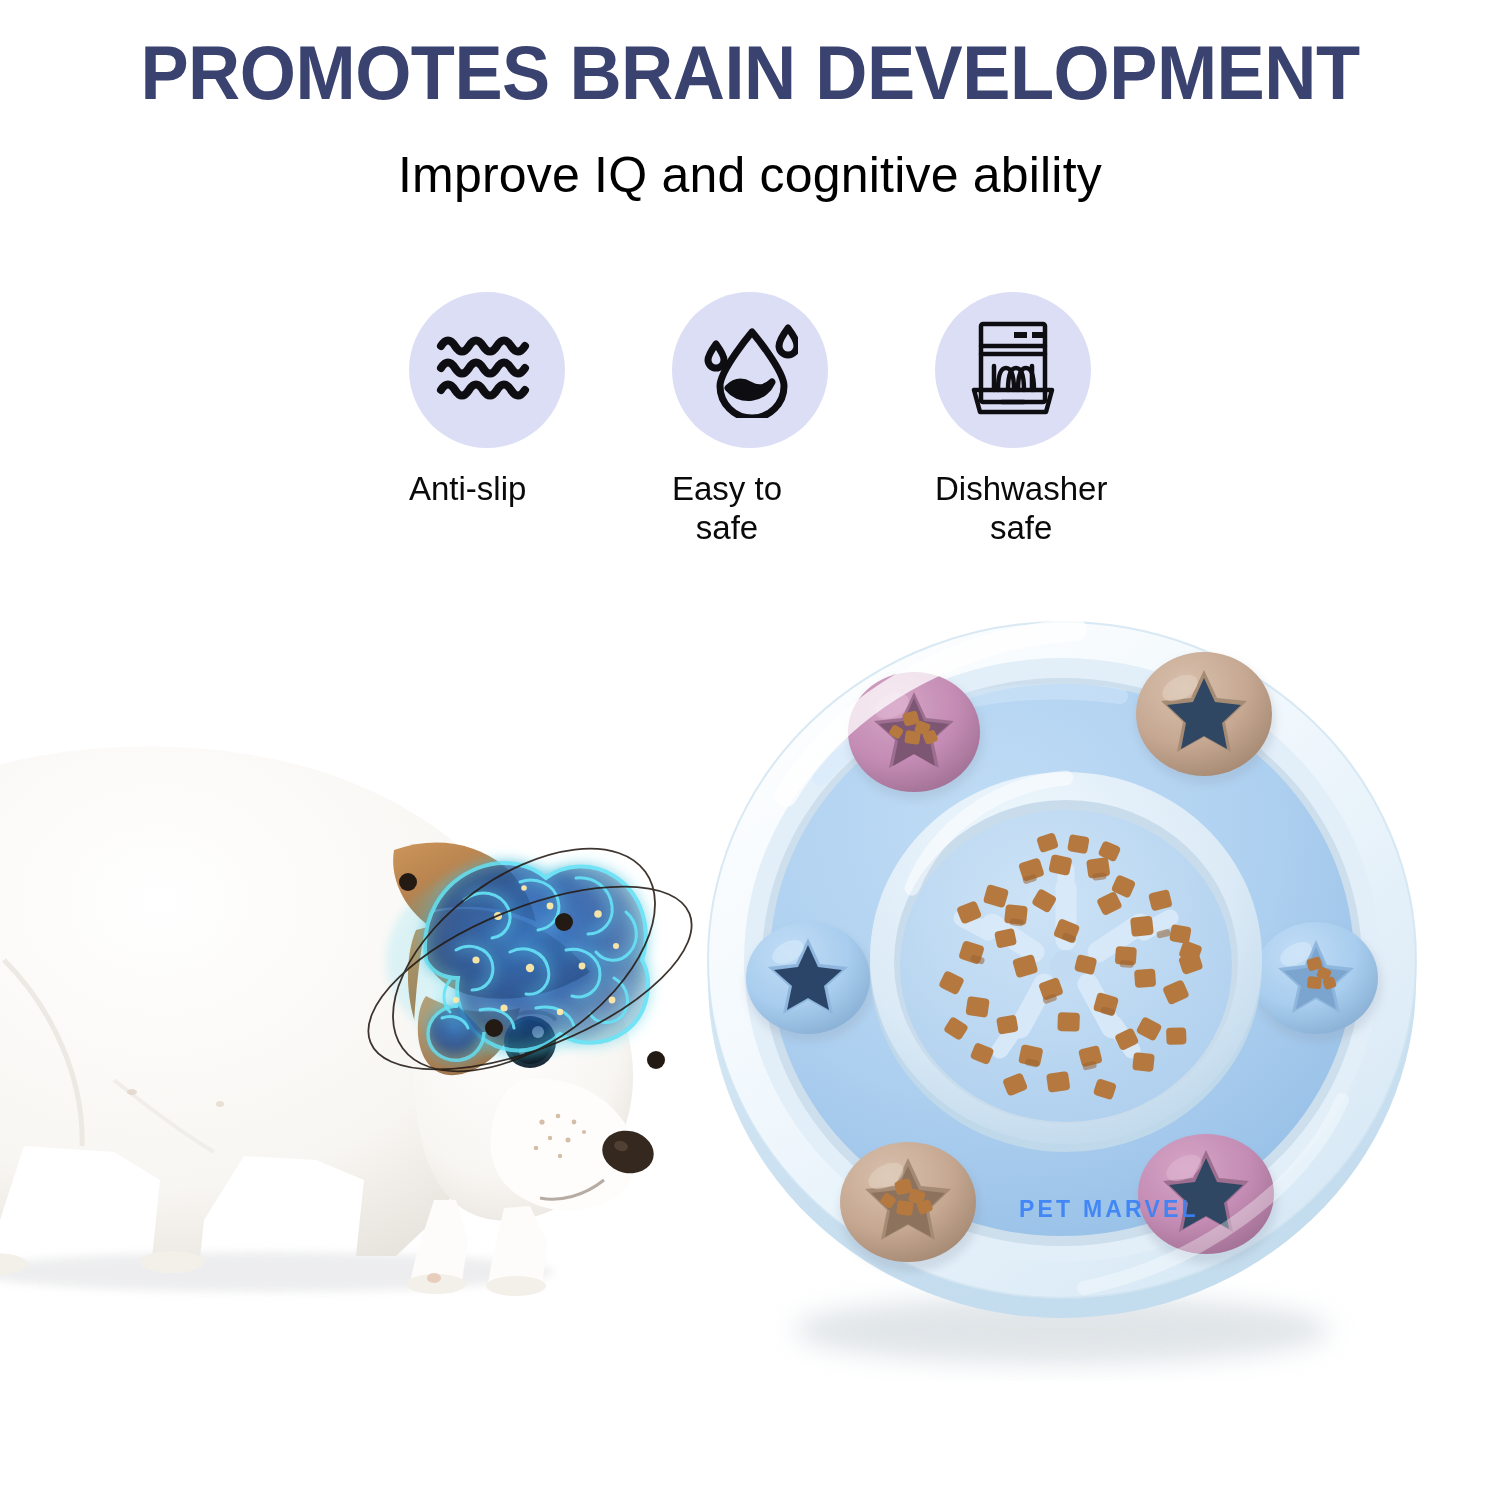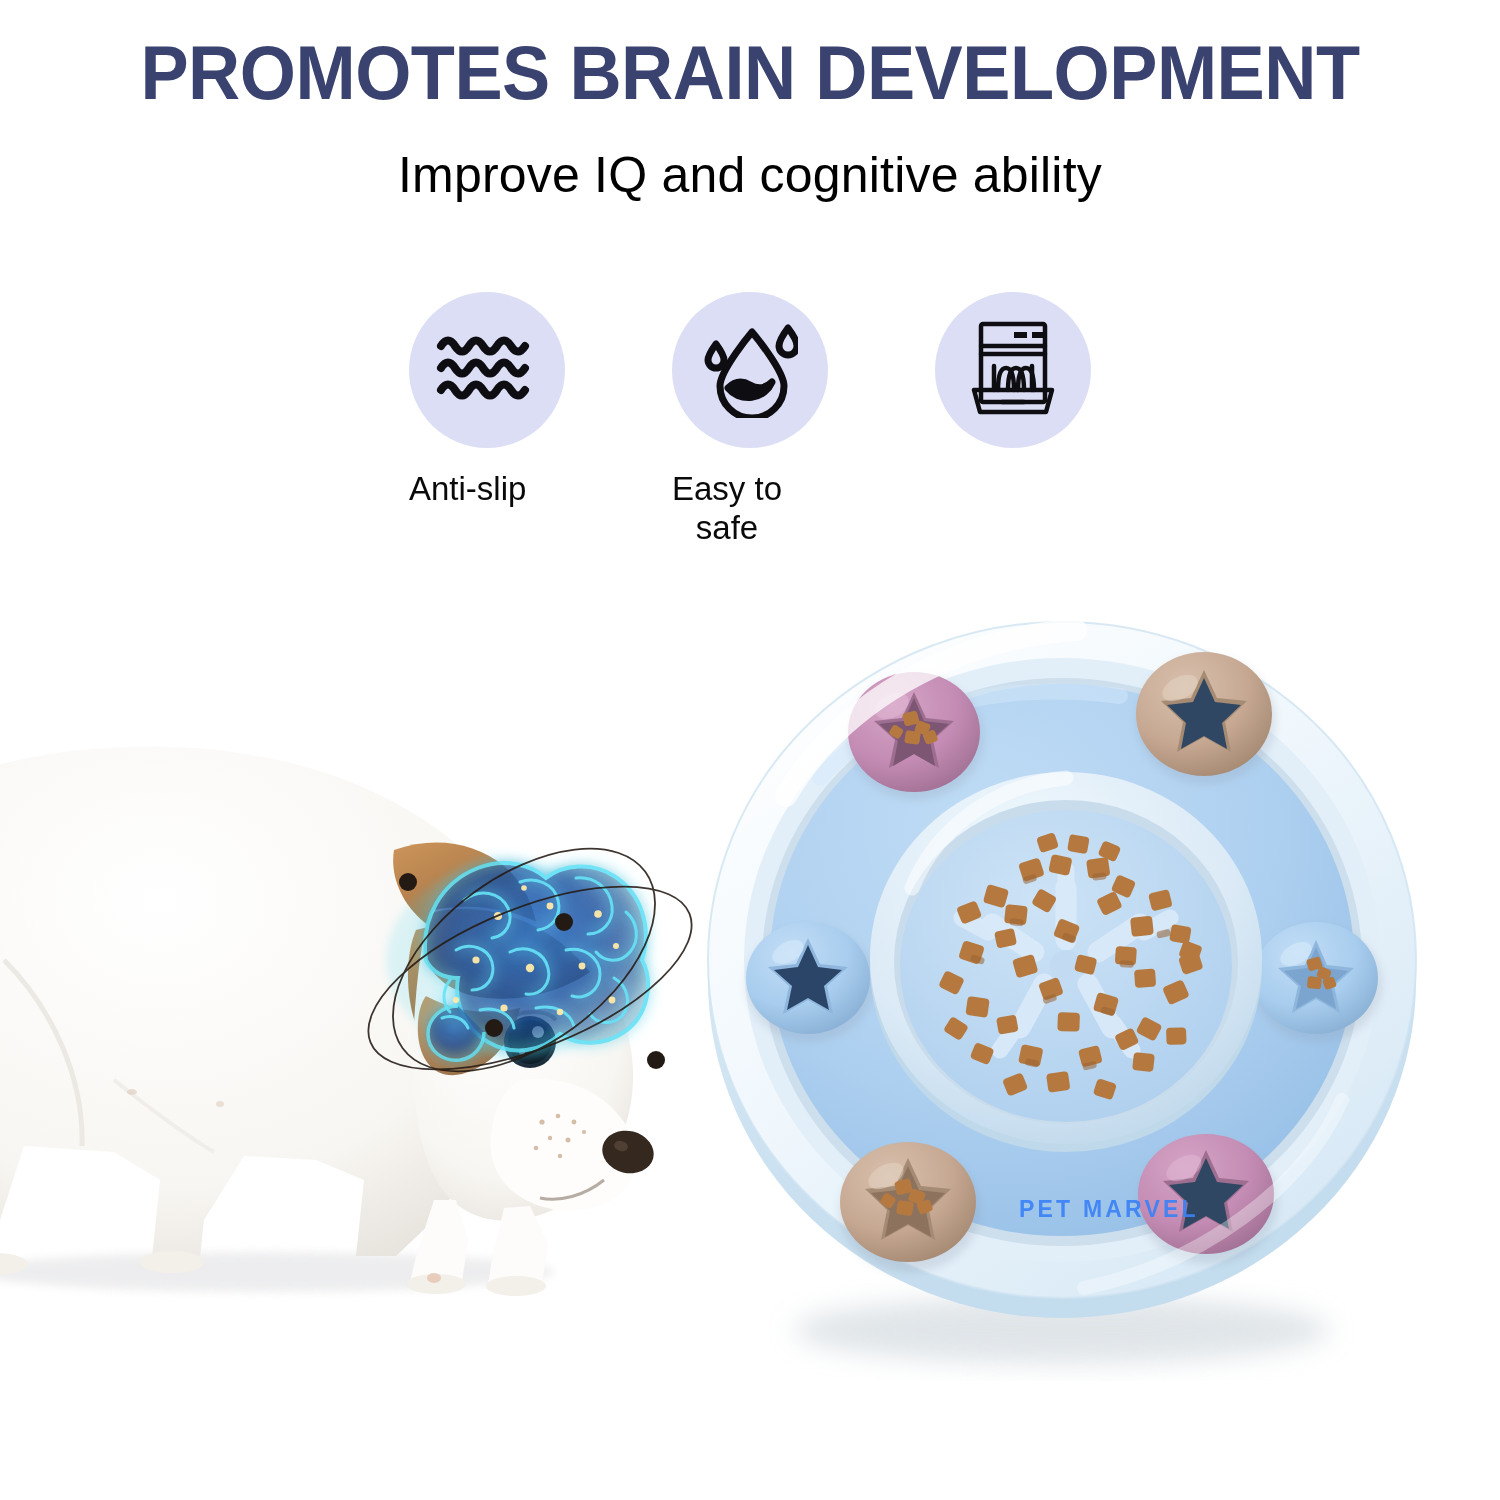--- a/index.html
+++ b/index.html
@@ -137,20 +137,24 @@
             <rect x="68" y="14" width="11" height="6" fill="#0d0d12" stroke="none"></rect>
             <path d="M30 72 V48 M68 72 V48"></path>
             <path d="M34 72 q0 -22 8 -22 t8 22"></path>
             <path d="M44 72 q0 -22 8 -22 t8 22"></path>
             <path d="M54 72 q0 -22 8 -22 t8 22"></path>
             <path d="M10 72 H88 L82 94 H16 Z"></path>
             <line x1="38" y1="84" x2="60" y2="84"></line>
           </g>
         </svg>
       </span>
+    </div>
+    <div class="feature-label">
+      <span>Dishwasher</span><br>
+      <span>safe</span>
     </div>
   </div>
 
 
 </div>
 
 <div class="puppy-wrap">
   <svg class="puppy-svg" viewBox="0 0 780 660">
     <defs>
       <radialGradient id="furShade" cx="40%" cy="30%" r="80%">

